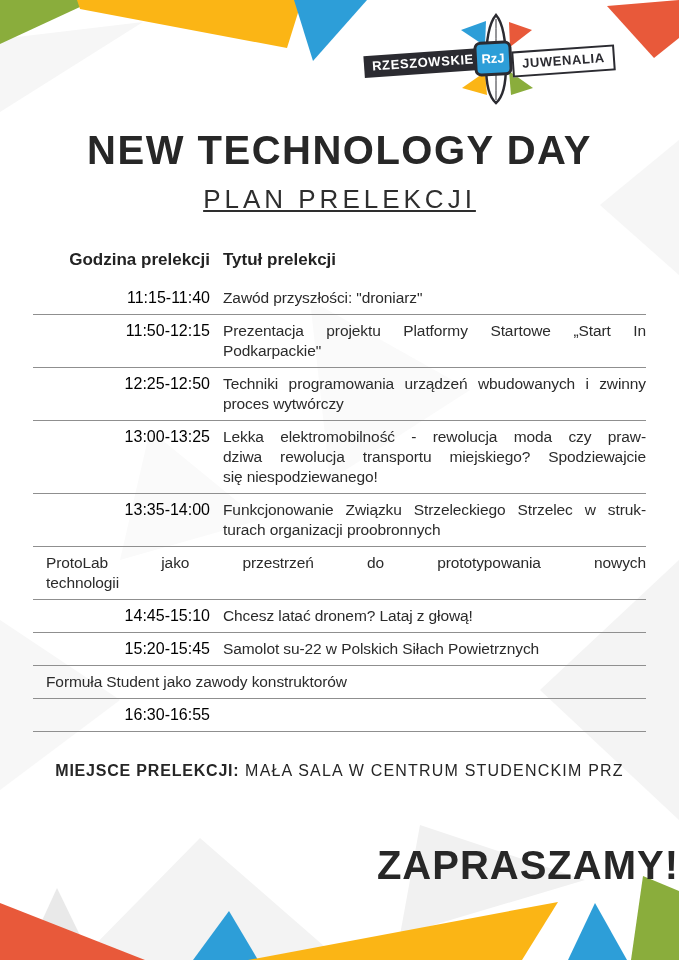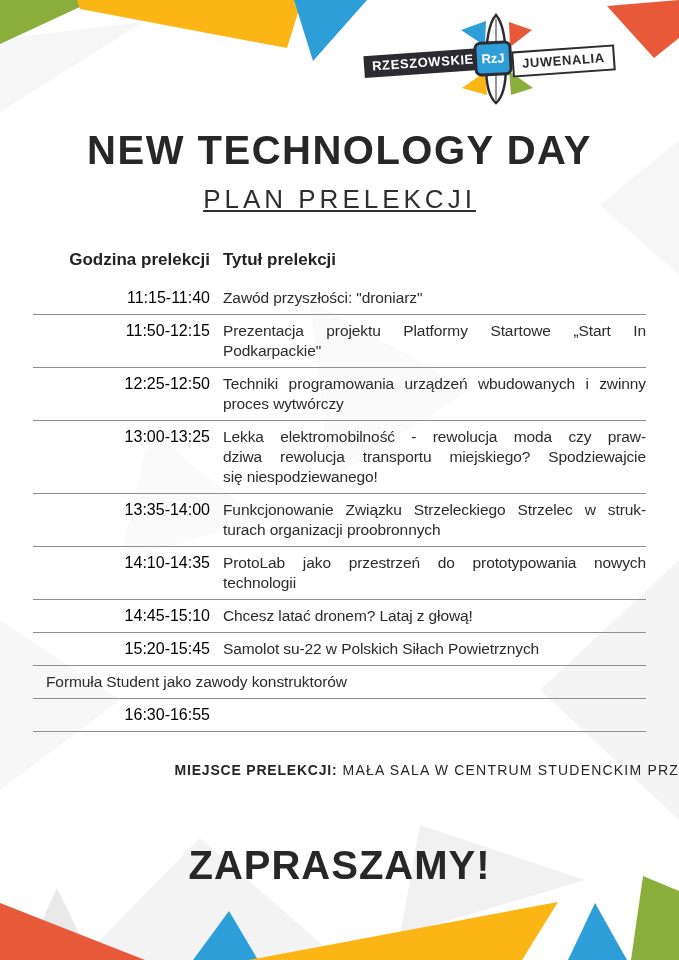--- a/index.html
+++ b/index.html
@@ -31,24 +31,24 @@
   .thead{display:flex;margin-bottom:12px;font-size:17px;font-weight:700;color:#232323;}
   .th-time{width:177px;text-align:right;}
   .th-title{flex:1;padding-left:13px;}
   .row{display:flex;border-bottom:1px solid var(--line);padding:6px 0;}
   .time{width:177px;text-align:right;font-size:16px;line-height:20px;color:#000000;}
   .ttl{flex:1;padding-left:13px;font-size:15.5px;line-height:20px;color:#2b2b2b;letter-spacing:-0.1px;}
   .tl{text-align:left;}
   .tl.jl{text-align:justify;text-align-last:justify;}
 
   
-  .venue{left:0;right:0;top:762px;text-align:right;font-size:14px;letter-spacing:.8px;color:#262626;white-space:nowrap;}
+  .venue{left:0;right:0;top:762px;text-align:center;font-size:16px;letter-spacing:.8px;color:#262626;white-space:nowrap;}
   .venue .lbl{font-weight:800;}
   .venue .val{font-weight:400;letter-spacing:1.2px;}
-  .closing{left:0;right:0;top:843px;text-align:center;font-size:40px;font-weight:800;
+  .closing{left:0;right:0;top:843px;text-align:right;font-size:40px;font-weight:800;
            letter-spacing:1px;color:#272727;}
 </style>
 </head>
 <body>
 
 <div class="page">
 
   <svg class="decor" width="679" height="960" viewBox="0 0 679 960">
 
     <polygon points="0,39 143,22 0,112" fill="#f6f6f6"></polygon>
@@ -132,21 +132,20 @@
 
     <div class="row">
       <div class="time">13:35-14:00</div>
       <div class="ttl">
         <div class="tl jl">Funkcjonowanie Związku Strzeleckiego Strzelec w struk-</div>
         <div class="tl">turach organizacji proobronnych</div>
       </div>
     </div>
 
     <div class="row">
-      <div class="time">14:10-14:35</div>
       <div class="ttl">
         <div class="tl jl">ProtoLab jako przestrzeń do prototypowania nowych</div>
         <div class="tl">technologii</div>
       </div>
     </div>
 
     <div class="row">
       <div class="time">14:45-15:10</div>
       <div class="ttl">
         <div class="tl">Chcesz latać dronem? Lataj z głową!</div>

